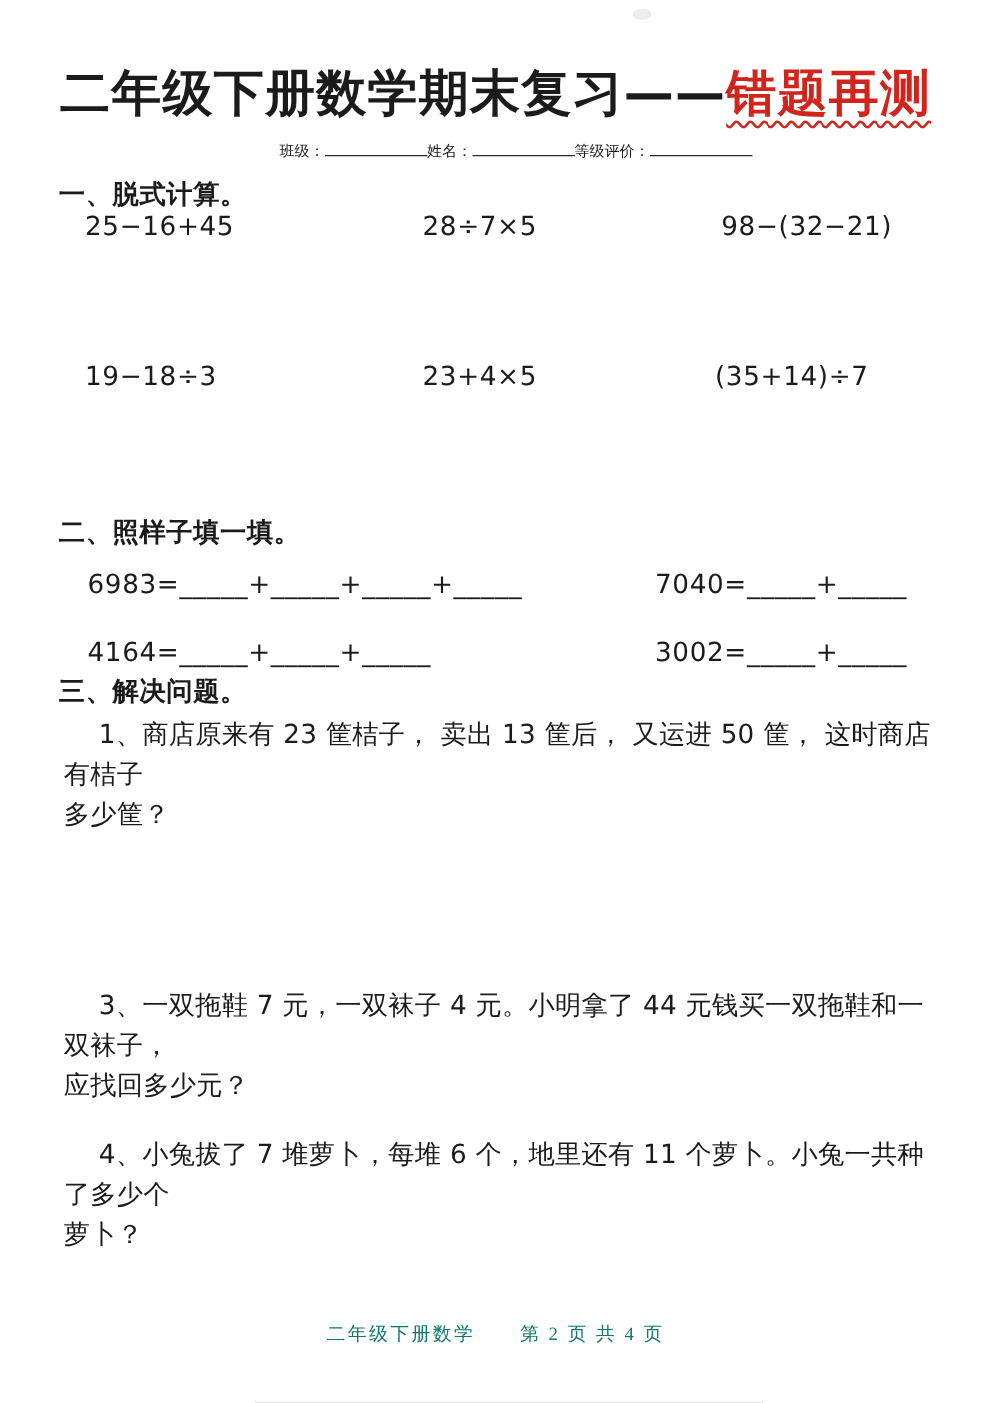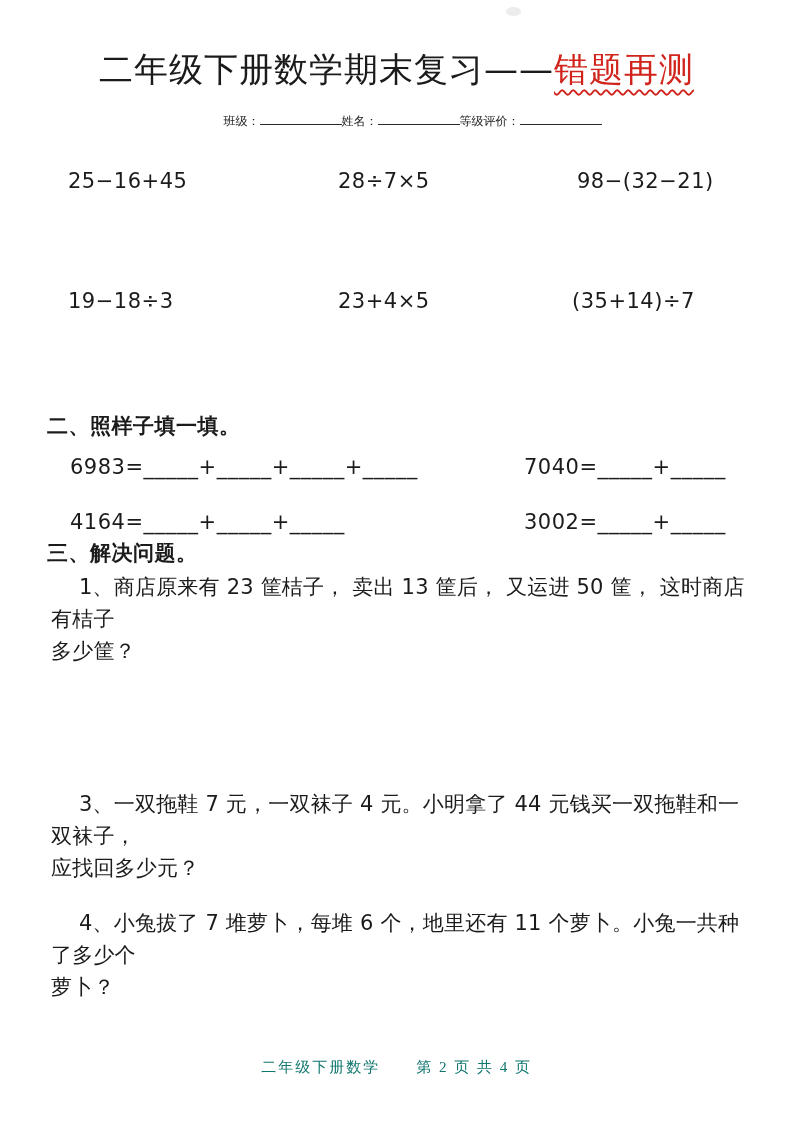--- a/index.html
+++ b/index.html
@@ -12,21 +12,21 @@
     font-family:"DejaVu Sans","Liberation Sans",sans-serif;
     overflow:hidden;
   }
   .artifact{
     position:absolute;left:506px;top:7px;width:15px;height:9px;
     border-radius:50%;background:#ececec;
   }
   .title{
     position:absolute;top:47px;left:0;width:100%;
     margin:0;text-align:center;
-    font-size:34px;font-weight:normal;letter-spacing:1px;
+    font-size:40px;font-weight:bold;letter-spacing:1px;
     white-space:nowrap;
   }
   .title .hl{
     color:var(--accent-red,#d0241c);
     text-decoration-line:underline;
     text-decoration-style:wavy;
     text-decoration-color:var(--accent-red,#d0241c);
     text-decoration-thickness:2px;
     text-underline-offset:8px;
   }
@@ -70,20 +70,21 @@
 <div class="page">
 
   <span class="artifact"></span>
 
   <h1 class="title"><span>二年级下册数学期末复习——</span><span class="hl">错题再测</span></h1>
 
   <div class="info">
     <span>班级：</span><span class="blank"></span><span>姓名：</span><span class="blank"></span><span>等级评价：</span><span class="blank"></span>
   </div>
 
+  <h2 class="sec-h h1">一、脱式计算。</h2>
   <span class="expr r1 c1">25−16+45</span>
   <span class="expr r1 c2">28÷7×5</span>
   <span class="expr r1 c3">98−(32−21)</span>
   <span class="expr r2 c1">19−18÷3</span>
   <span class="expr r2 c2">23+4×5</span>
   <span class="expr r2 c3b">(35+14)÷7</span>
 
   <h2 class="sec-h h2">二、照样子填一填。</h2>
   <span class="fill fl f1">6983=_____+_____+_____+_____</span>
   <span class="fill fr f1">7040=_____+_____</span>

